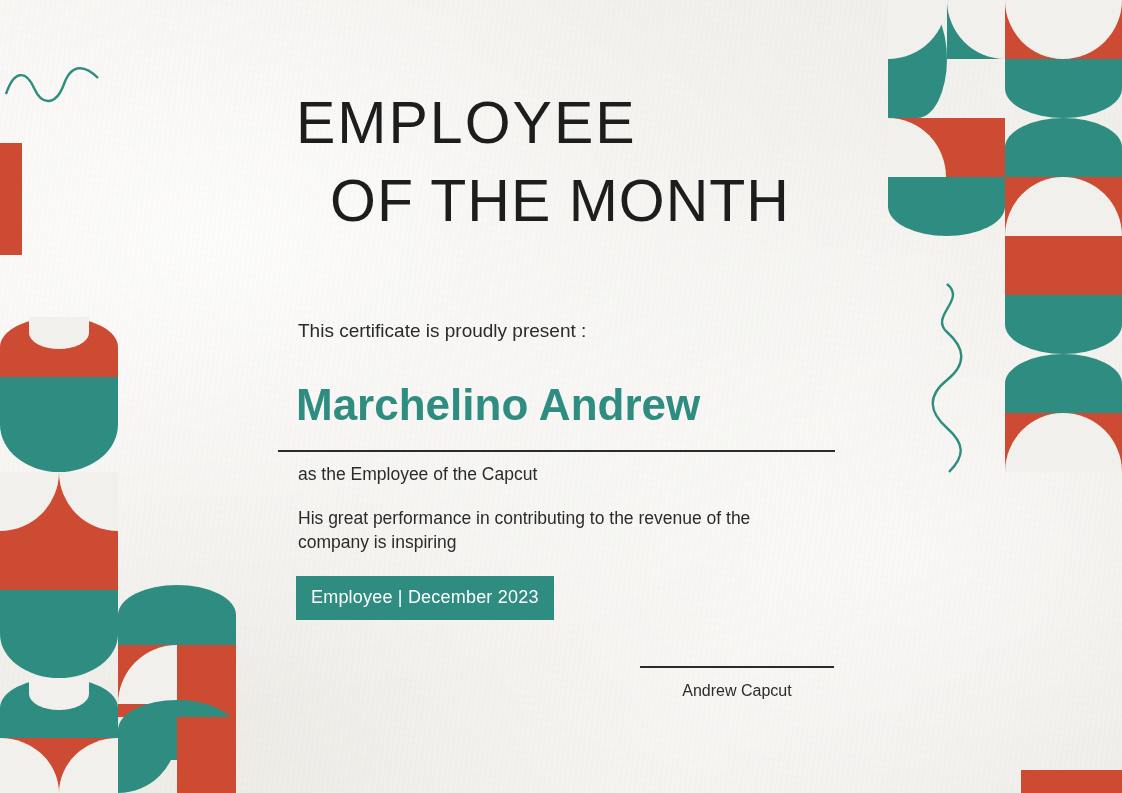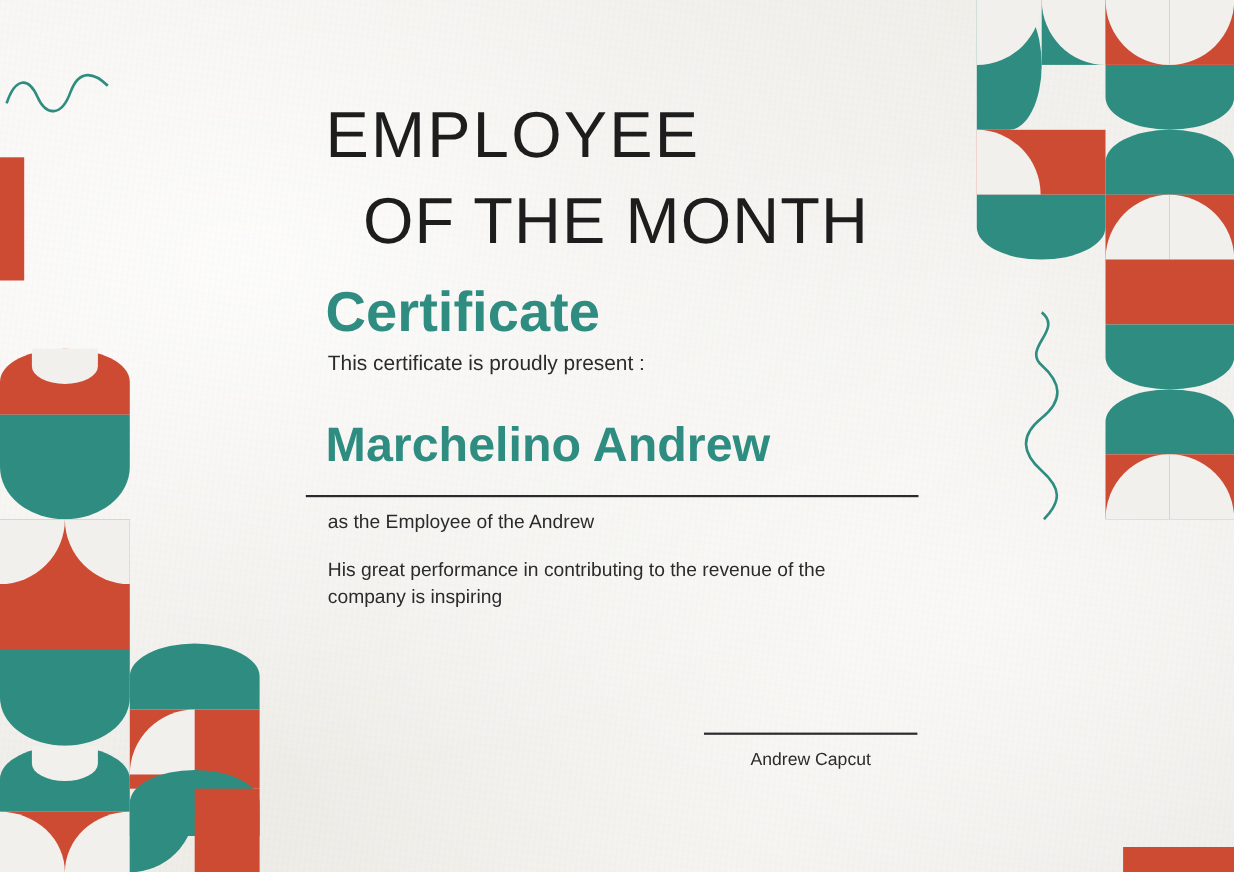--- a/index.html
+++ b/index.html
@@ -225,26 +225,26 @@
   <svg class="shape" style="left:925px; top:282px;" width="46" height="192" viewBox="0 0 46 192">
     <path d="M22 2 C 42 18, 4 34, 22 50 S 42 82, 22 98 S 4 130, 22 146 S 40 174, 24 190" fill="none" stroke="#2e8d80" stroke-width="2.4"></path>
   </svg>
 
   <div class="content">
     <div class="title-block">
       <div class="title-line">EMPLOYEE</div>
       <div class="title-line second">OF THE MONTH</div>
     </div>
 
-    <div class="cert-word">Certificate</div>
     <div class="present-line">This certificate is proudly present :</div>
     <div class="recipient">Marchelino Andrew</div>
     <div class="rule"></div>
-    <div class="role-line">as the Employee of the Andrew</div>
+    <div class="role-line">as the Employee of the Capcut</div>
     <div class="body-text">His great performance in contributing to the revenue of the company is inspiring</div>
+    <div class="badge">Employee | December 2023</div>
   </div>
 
   <div class="signatures">
     <div class="sig">
       <div class="sig-rule"></div>
       <div class="sig-name">Andrew Capcut</div>
     </div>
   </div>
 </div>
 

